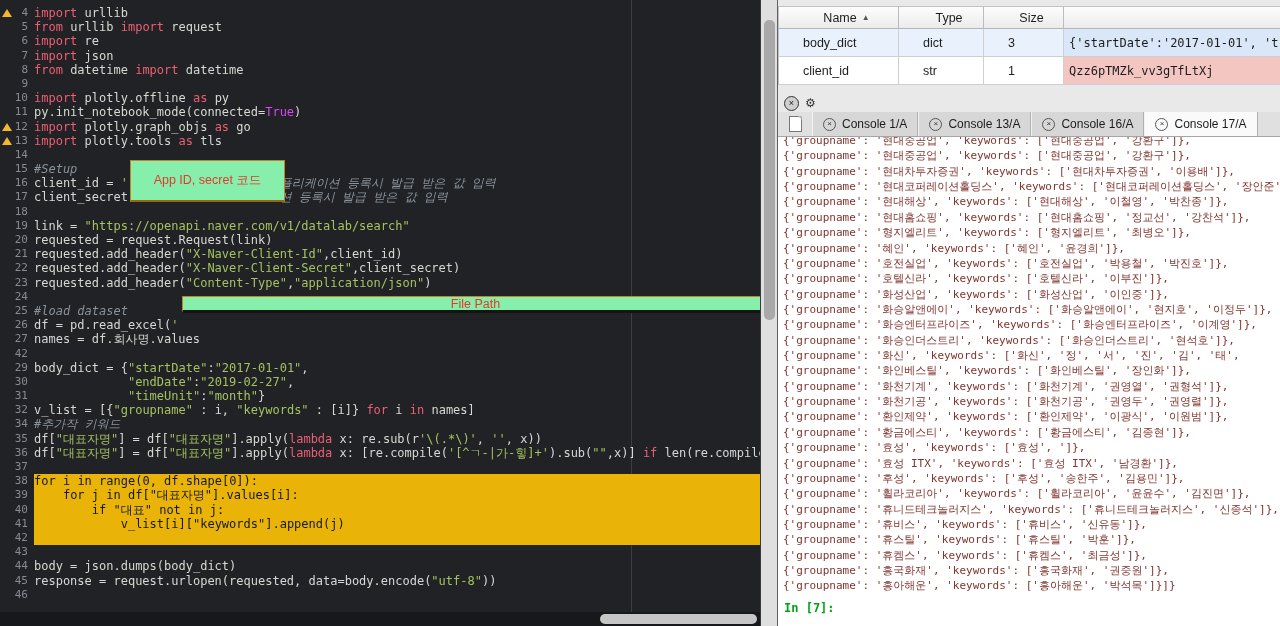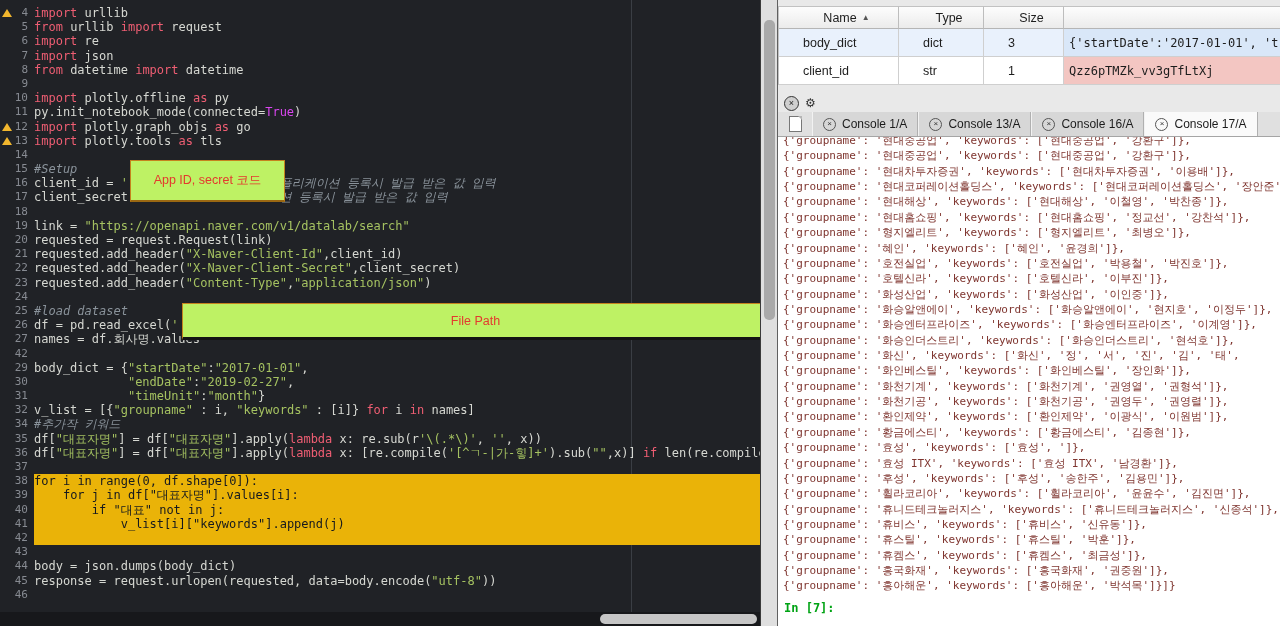--- a/index.html
+++ b/index.html
@@ -20,24 +20,24 @@
   .tk-kw{color:#ef5e73}
   .tk-str{color:#a5c261}
   .tk-com{color:#8a939b;font-style:italic}
   .tk-num{color:#d946ef}
   .tk-def{color:#d6d8d2}
   .sel .code{background:#eab308;}
   .sel .code span{color:#14181f !important;font-style:normal;}
 
   
   .ann{position:absolute;display:flex;align-items:center;justify-content:center;z-index:6;
-       background:#bef264;color:#e4392e;font-size:12.5px;font-weight:500;}
+       background:#86efac;color:#e4392e;font-size:12.5px;font-weight:500;}
   .ann1{left:130px;top:160px;width:153px;height:39px;border:1px solid #c5831d;border-bottom:2px solid #9a6812;}
-  .ann2{left:182px;top:296px;width:590px;height:37px;border:1px solid #c5831d;
-        border-right:4px solid #141414;border-bottom:3px solid #141414;box-sizing:border-box;margin-top:7px;}
+  .ann2{left:182px;top:296px;width:590px;height:17px;border:1px solid #c5831d;
+        border-right:4px solid #141414;border-bottom:3px solid #141414;box-sizing:border-box;}
 
   
   .vscroll{position:absolute;left:760px;top:0;width:17px;height:626px;background:#dfdfdf;
         border-left:1px solid #3a3a3a;box-sizing:border-box;}
   .vthumb{position:absolute;left:3px;top:20px;width:11px;height:300px;background:#a9a9a9;border-radius:5px;}
   .hscroll{position:absolute;left:0;top:612px;width:760px;height:14px;background:#17181b;}
   .hthumb{position:absolute;left:600px;top:2px;width:157px;height:10px;background:#c6c6c6;border-radius:5px;}
 
   
   .right{position:absolute;left:777px;top:0;width:503px;height:626px;background:#e9e9e9;

